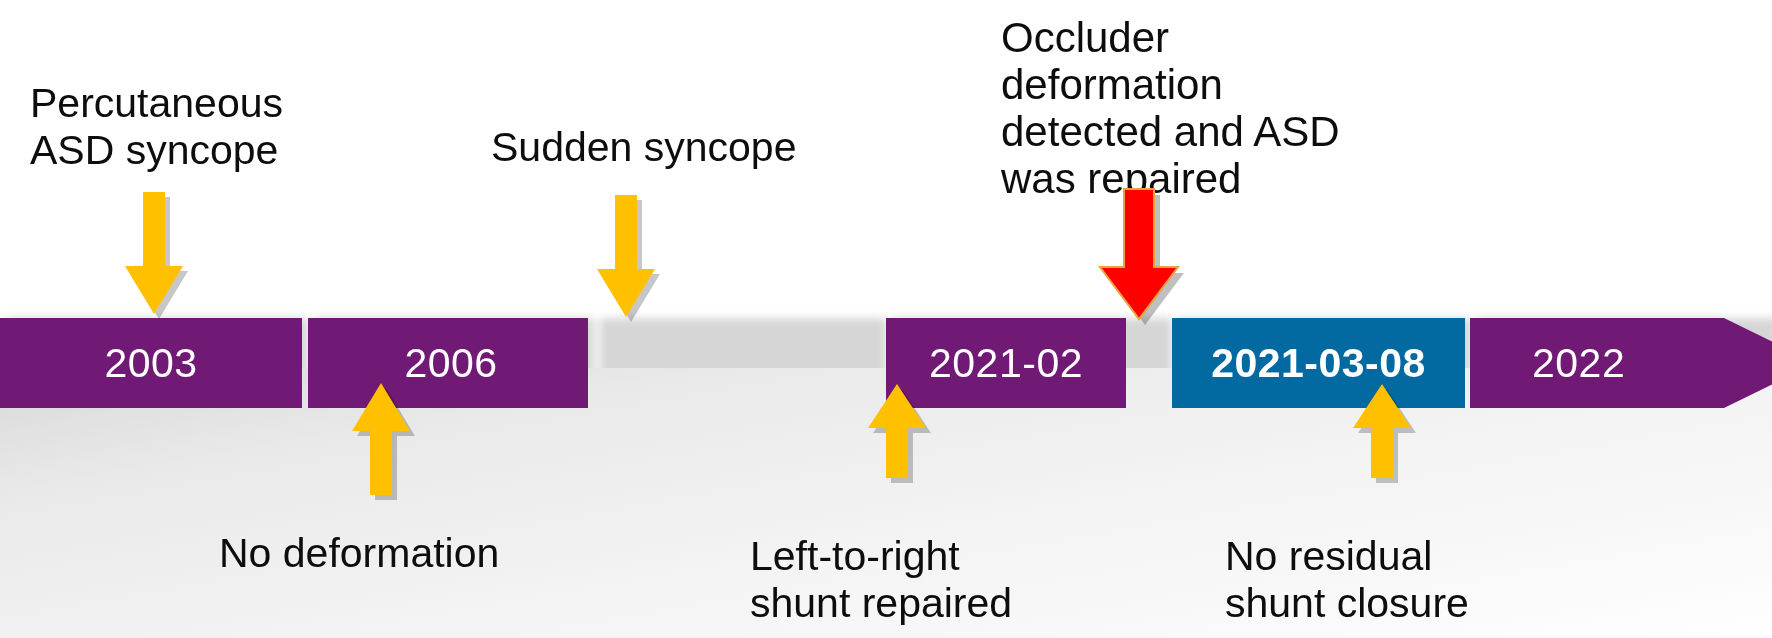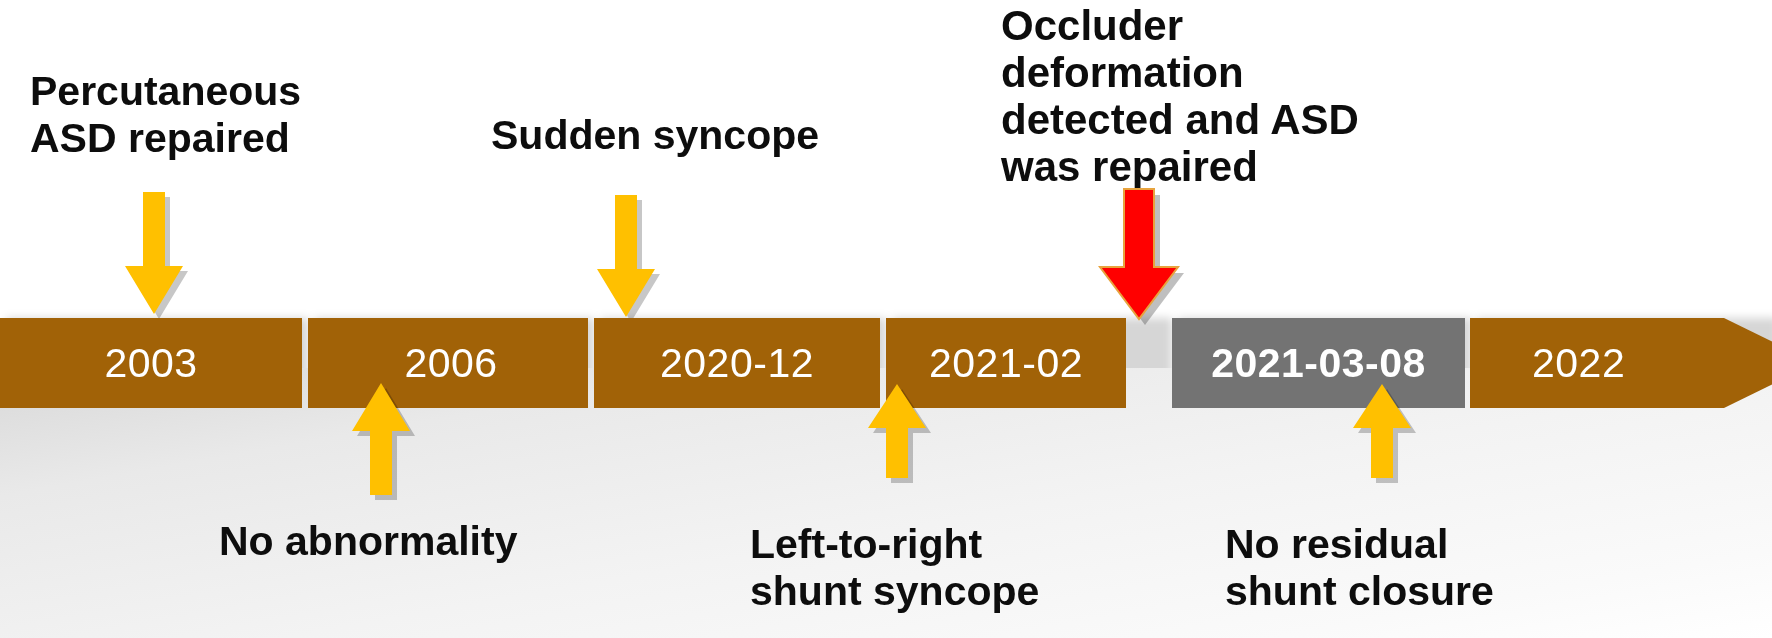--- a/index.html
+++ b/index.html
@@ -12,61 +12,62 @@
   #lower-bg{
     position:absolute;left:0;top:368px;width:1772px;height:270px;
     background:linear-gradient(170deg,#d8d8d8 0%,#e9e9e9 22%,#f3f3f3 55%,#fafafa 85%,#ffffff 100%);
   }
   
   #timeline{
     position:absolute;left:0;top:318px;width:1772px;height:90px;
   }
   .seg{
     position:absolute;top:0;height:90px;
-    background:#a16207;
+    background:#701a75;
     display:flex;align-items:center;justify-content:center;
     color:#ffffff;
     font-size:41px;font-weight:400;letter-spacing:.5px;
     box-sizing:border-box;
   }
-  .seg.red{background:#737373;font-weight:bold;}
+  .seg.red{background:#0369a1;font-weight:bold;}
   
   .seg.tip{
     -webkit-clip-path:polygon(0 0, calc(100% - 92px) 0, 100% 50%, calc(100% - 92px) 100%, 0 100%);
     clip-path:polygon(0 0, calc(100% - 92px) 0, 100% 50%, calc(100% - 92px) 100%, 0 100%);
     justify-content:flex-start;
     padding-left:62px;
   }
   .seg-shadow{
     position:absolute;top:0;height:90px;
     background:rgba(0,0,0,0.16);
     filter:blur(4px);
     z-index:-1;
   }
   
   .arrow{position:absolute;}
   .arrow svg{display:block;overflow:visible;}
   
   .caption{
     position:absolute;
     color:#0d0d0d;
-    font-weight:bold;
+    font-weight:normal;
     font-size:41px;
     line-height:47px;
     white-space:pre-line;
+    margin-top:12px;
   }
   .caption.big{font-size:42px;line-height:47px;}
 </style>
 </head>
 <body>
 
 <div id="lower-bg"></div>
 
 <div class="caption" style="left:30px;top:68px;">Percutaneous
-ASD repaired</div>
+ASD syncope</div>
 
 <div class="caption" style="left:491px;top:112px;text-align:center;">Sudden syncope</div>
 
 <div class="caption big" style="left:1001px;top:2px;">Occluder
 deformation
 detected and ASD
 was repaired</div>
 
 <div class="arrow" style="left:123px;top:190px;">
   <svg width="62" height="128" viewBox="0 0 62 128" aria-hidden="true">
@@ -96,21 +97,20 @@
 </div>
 
 <div id="timeline">
   <div class="seg-shadow" style="left:6px;width:302px;"></div>
   <div class="seg" style="left:0px;width:302px;">2003</div>
 
   <div class="seg-shadow" style="left:314px;width:280px;"></div>
   <div class="seg" style="left:308px;width:280px;padding-left:6px;">2006</div>
 
   <div class="seg-shadow" style="left:600px;width:286px;"></div>
-  <div class="seg" style="left:594px;width:286px;">2020-12</div>
 
   <div class="seg-shadow" style="left:892px;width:280px;"></div>
   <div class="seg" style="left:886px;width:240px;">2021-02</div>
 
   <div class="seg-shadow" style="left:1178px;width:293px;"></div>
   <div class="seg red" style="left:1172px;width:293px;">2021-03-08</div>
 
   <div class="seg-shadow tip" style="left:1476px;width:302px;"></div>
   <div class="seg tip" style="left:1470px;width:346px;">2022</div>
 </div>
@@ -135,19 +135,19 @@
 
 <div class="arrow" style="left:1351px;top:382px;">
   <svg width="62" height="100" viewBox="0 0 62 100" aria-hidden="true">
     <g transform="translate(2,2)">
       <polygon points="29,0 58,44 40,44 40,94 18,94 18,44 0,44" fill="rgba(0,0,0,0.22)" transform="translate(5,5)"></polygon>
       <polygon points="29,0 58,44 40,44 40,94 18,94 18,44 0,44" fill="#FFC000"></polygon>
     </g>
   </svg>
 </div>
 
-<div class="caption" style="left:219px;top:518px;">No abnormality</div>
+<div class="caption" style="left:219px;top:518px;">No deformation</div>
 
 <div class="caption" style="left:750px;top:521px;">Left-to-right
-shunt syncope</div>
+shunt repaired</div>
 
 <div class="caption" style="left:1225px;top:521px;">No residual
 shunt closure</div>
 
 </body></html>

